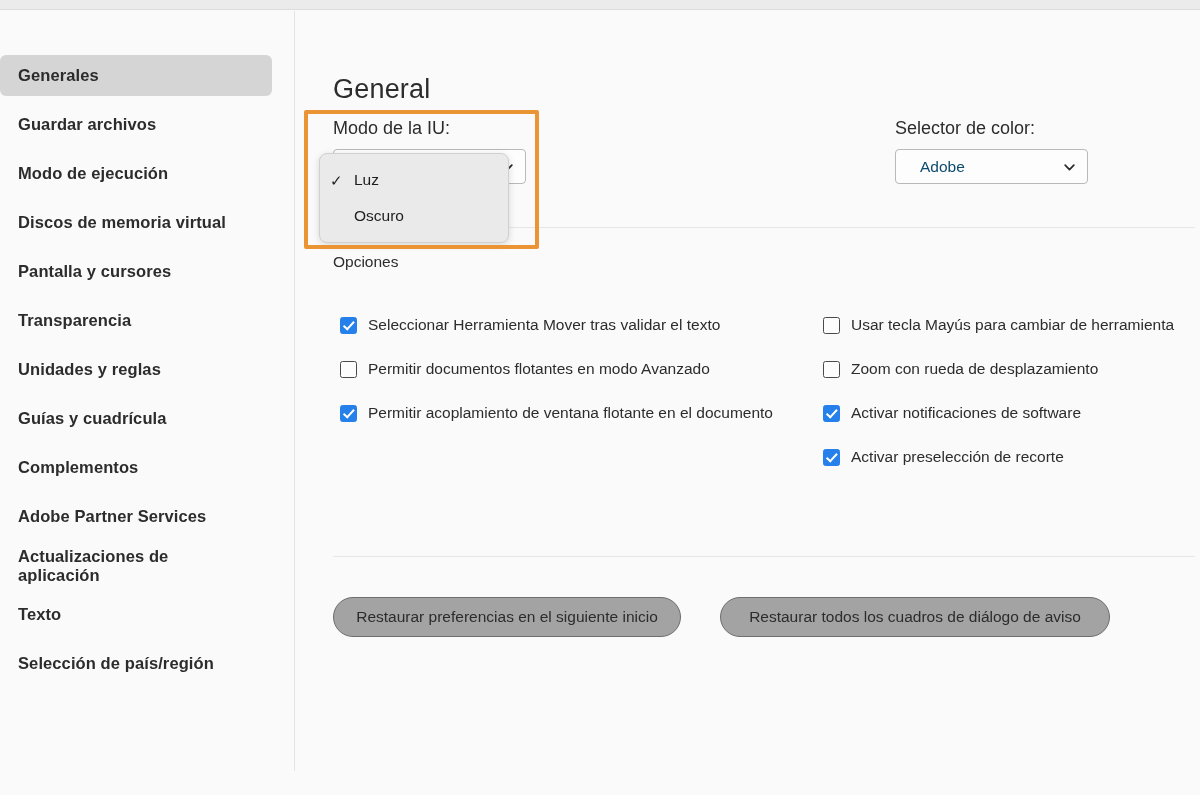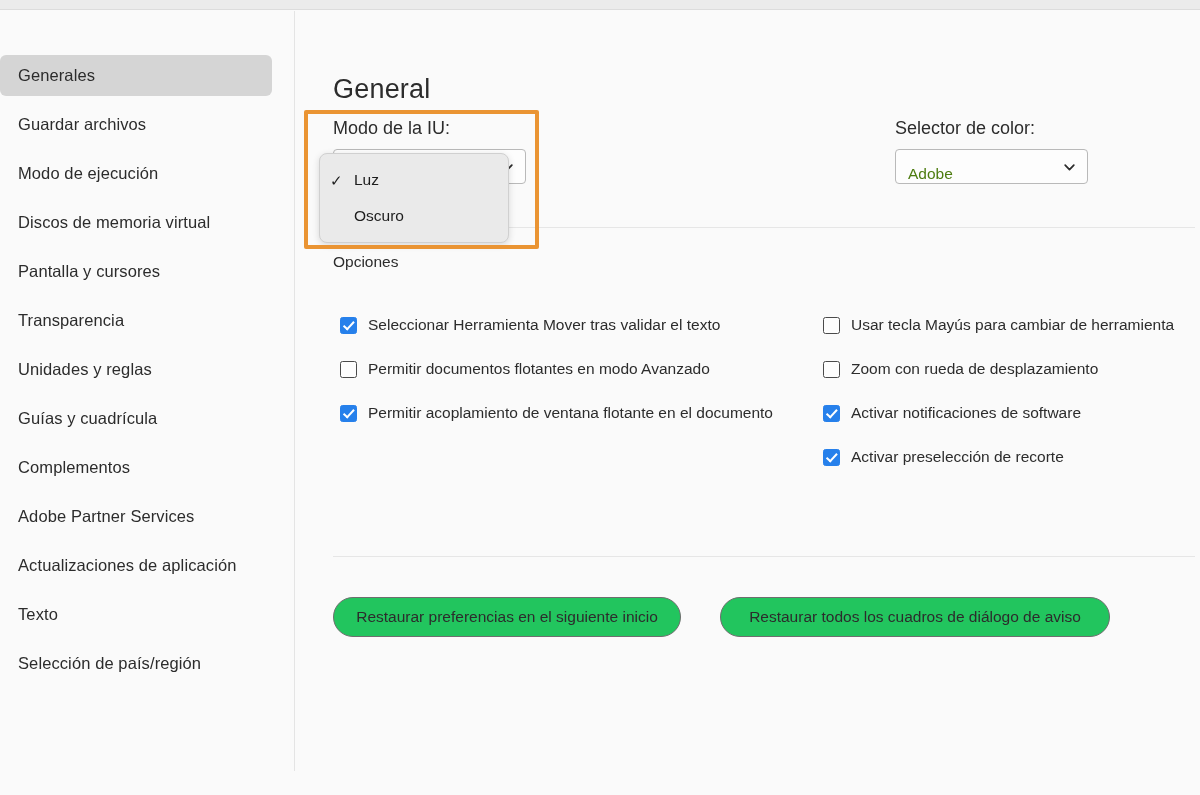--- a/index.html
+++ b/index.html
@@ -49,20 +49,21 @@
     height: 41px;
     margin: 0 22px 8px 0;
     padding: 0 18px;
     display: flex;
     align-items: center;
     font-size: 16.5px;
     color: #2c2c2c;
     border-radius: 6px;
     cursor: default;
     letter-spacing: 0.1px;
+    font-weight: bold;
   }
   .nav-item.selected {
     background: #d5d5d5;
   }
 
   
   #main {
     position: absolute;
     top: 11px;
     left: 295px;
@@ -97,24 +98,24 @@
 
   .select-box {
     position: relative;
     width: 193px;
     height: 35px;
     background: #fdfdfd;
     border: 1px solid #b9b9b9;
     border-radius: 4px;
     box-sizing: border-box;
     display: flex;
-    align-items: flex-end;
-    padding: 0 12px;
-    font-size: 15.5px;
-    color: #4d7c0f;
+    align-items: center;
+    padding: 0 24px;
+    font-size: 15.5px;
+    color: #0c4a6e;
     cursor: default;
   }
   .select-box .chevron {
     position: absolute;
     right: 11px;
     top: 50%;
     transform: translateY(-50%);
     width: 13px;
     height: 13px;
   }
@@ -234,21 +235,21 @@
     color: #2c2c2c;
     white-space: nowrap;
   }
 
   
   .pill-btn {
     position: absolute;
     height: 40px;
     border: 1.4px solid #6e6e6e;
     border-radius: 20px;
-    background: #22c55e;
+    background: #a3a3a3;
     display: flex;
     align-items: center;
     justify-content: center;
     font-size: 15.5px;
     color: #2c2c2c;
     padding: 0 22px;
     box-sizing: border-box;
     cursor: default;
     white-space: nowrap;
   }

